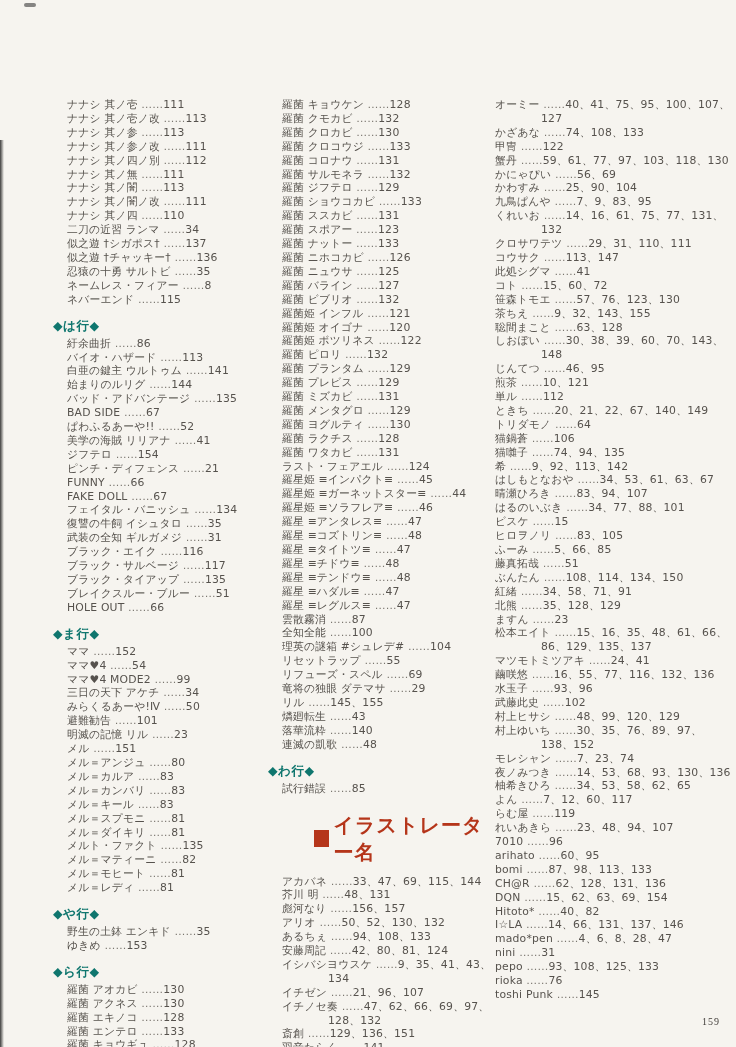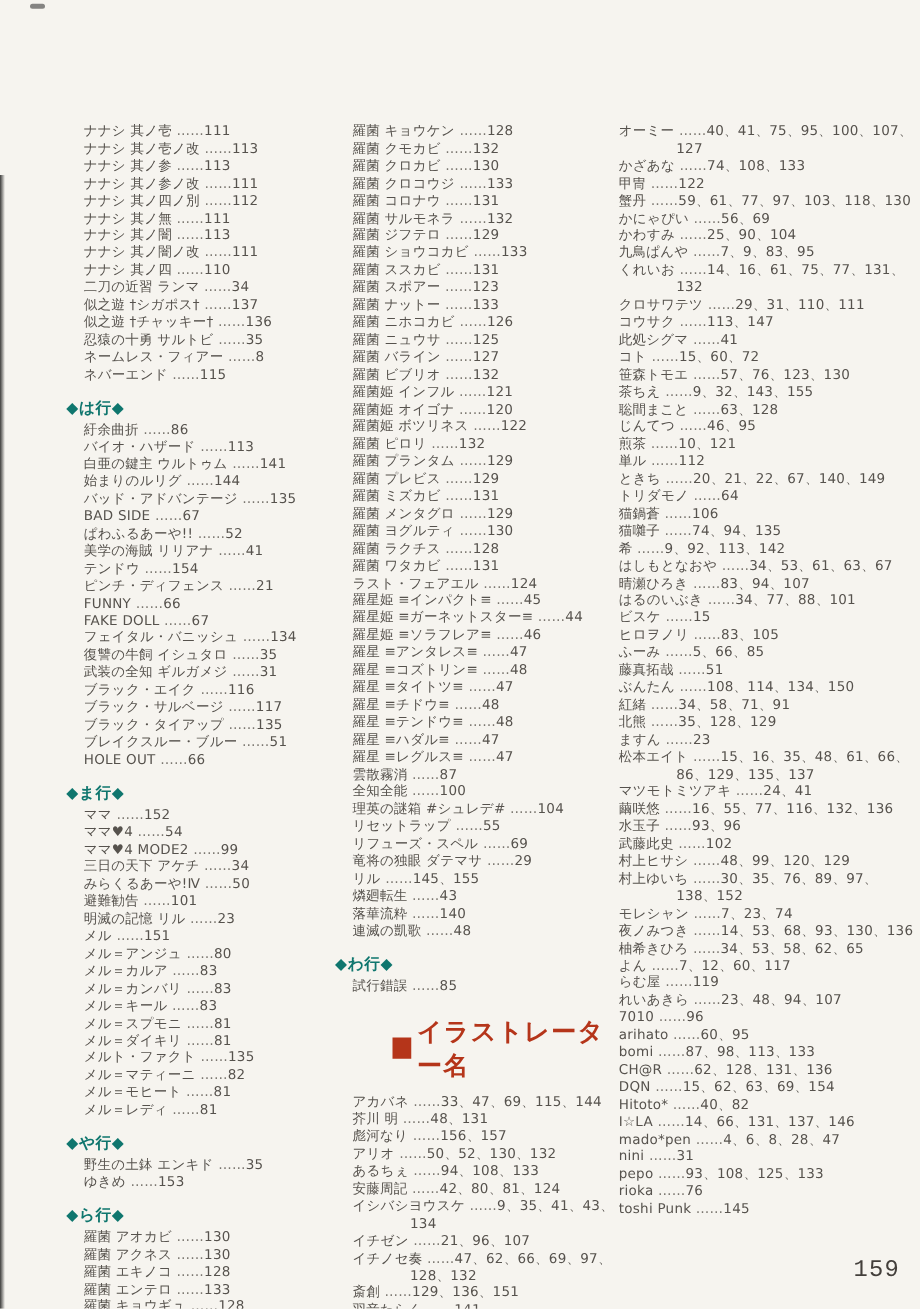--- a/index.html
+++ b/index.html
@@ -33,22 +33,22 @@
     margin:11px 0 4px -14px;letter-spacing:.5px;
   }
   .big-header{
     display:flex;align-items:center;gap:5px;
     margin:16px 0 9px -16px;
     color:#b5351a;font-weight:bold;font-size:20px;letter-spacing:1px;padding-left:48px;
   }
   .big-header .sq{width:17px;height:17px;background:#b5351a;display:inline-block;}
   .page-number{
     position:absolute;right:16px;bottom:20px;
-    font-family:Liberation Mono, monospace;
-    font-size:19px;color:#433f3b;letter-spacing:1px;
+    font-family:Liberation Serif, serif;
+    font-size:10px;color:#433f3b;letter-spacing:1px;
   }
 </style>
 </head>
 <body>
 
 <div class="edge-left"></div>
 <div class="corner-mark"></div>
 
 <div id="col1" class="col">
     <div class="entry"><span>ナナシ 其ノ壱</span><span class="dots"> ……</span><span>111</span></div>
@@ -68,21 +68,21 @@
     <div class="entry"><span>ネバーエンド</span><span class="dots"> ……</span><span>115</span></div>
     <div class="section-header">◆は行◆</div>
     <div class="entry"><span>紆余曲折</span><span class="dots"> ……</span><span>86</span></div>
     <div class="entry"><span>バイオ・ハザード</span><span class="dots"> ……</span><span>113</span></div>
     <div class="entry"><span>白亜の鍵主 ウルトゥム</span><span class="dots"> ……</span><span>141</span></div>
     <div class="entry"><span>始まりのルリグ</span><span class="dots"> ……</span><span>144</span></div>
     <div class="entry"><span>バッド・アドバンテージ</span><span class="dots"> ……</span><span>135</span></div>
     <div class="entry"><span>BAD SIDE</span><span class="dots"> ……</span><span>67</span></div>
     <div class="entry"><span>ぱわふるあーや!!</span><span class="dots"> ……</span><span>52</span></div>
     <div class="entry"><span>美学の海賊 リリアナ</span><span class="dots"> ……</span><span>41</span></div>
-    <div class="entry"><span>テンドウ</span><span class="dots"> ……</span><span>154</span></div>
+    <div class="entry"><span>ジフテロ</span><span class="dots"> ……</span><span>154</span></div>
     <div class="entry"><span>ピンチ・ディフェンス</span><span class="dots"> ……</span><span>21</span></div>
     <div class="entry"><span>FUNNY</span><span class="dots"> ……</span><span>66</span></div>
     <div class="entry"><span>FAKE DOLL</span><span class="dots"> ……</span><span>67</span></div>
     <div class="entry"><span>フェイタル・バニッシュ</span><span class="dots"> ……</span><span>134</span></div>
     <div class="entry"><span>復讐の牛飼 イシュタロ</span><span class="dots"> ……</span><span>35</span></div>
     <div class="entry"><span>武装の全知 ギルガメジ</span><span class="dots"> ……</span><span>31</span></div>
     <div class="entry"><span>ブラック・エイク</span><span class="dots"> ……</span><span>116</span></div>
     <div class="entry"><span>ブラック・サルベージ</span><span class="dots"> ……</span><span>117</span></div>
     <div class="entry"><span>ブラック・タイアップ</span><span class="dots"> ……</span><span>135</span></div>
     <div class="entry"><span>ブレイクスルー・ブルー</span><span class="dots"> ……</span><span>51</span></div>
@@ -192,20 +192,21 @@
     <div class="entry"><span>かわすみ</span><span class="dots"> ……</span><span>25、90、104</span></div>
     <div class="entry"><span>九鳥ぱんや</span><span class="dots"> ……</span><span>7、9、83、95</span></div>
     <div class="entry"><span>くれいお</span><span class="dots"> ……</span><span>14、16、61、75、77、131、132</span></div>
     <div class="entry"><span>クロサワテツ</span><span class="dots"> ……</span><span>29、31、110、111</span></div>
     <div class="entry"><span>コウサク</span><span class="dots"> ……</span><span>113、147</span></div>
     <div class="entry"><span>此処シグマ</span><span class="dots"> ……</span><span>41</span></div>
     <div class="entry"><span>コト</span><span class="dots"> ……</span><span>15、60、72</span></div>
     <div class="entry"><span>笹森トモエ</span><span class="dots"> ……</span><span>57、76、123、130</span></div>
     <div class="entry"><span>茶ちえ</span><span class="dots"> ……</span><span>9、32、143、155</span></div>
     <div class="entry"><span>聡間まこと</span><span class="dots"> ……</span><span>63、128</span></div>
+    <div class="entry"><span>しおぼい</span><span class="dots"> ……</span><span>30、38、39、60、70、143、148</span></div>
     <div class="entry"><span>じんてつ</span><span class="dots"> ……</span><span>46、95</span></div>
     <div class="entry"><span>煎茶</span><span class="dots"> ……</span><span>10、121</span></div>
     <div class="entry"><span>単ル</span><span class="dots"> ……</span><span>112</span></div>
     <div class="entry"><span>ときち</span><span class="dots"> ……</span><span>20、21、22、67、140、149</span></div>
     <div class="entry"><span>トリダモノ</span><span class="dots"> ……</span><span>64</span></div>
     <div class="entry"><span>猫鍋蒼</span><span class="dots"> ……</span><span>106</span></div>
     <div class="entry"><span>猫囃子</span><span class="dots"> ……</span><span>74、94、135</span></div>
     <div class="entry"><span>希</span><span class="dots"> ……</span><span>9、92、113、142</span></div>
     <div class="entry"><span>はしもとなおや</span><span class="dots"> ……</span><span>34、53、61、63、67</span></div>
     <div class="entry"><span>晴瀬ひろき</span><span class="dots"> ……</span><span>83、94、107</span></div>

